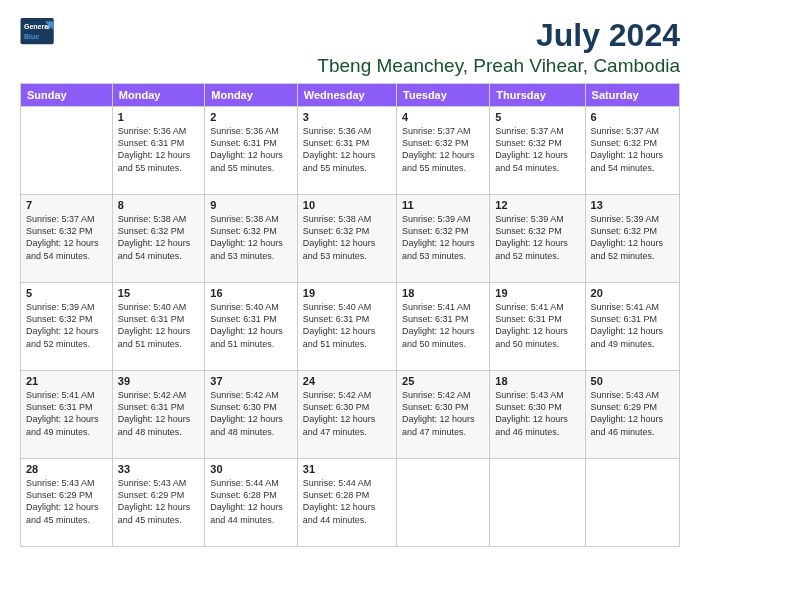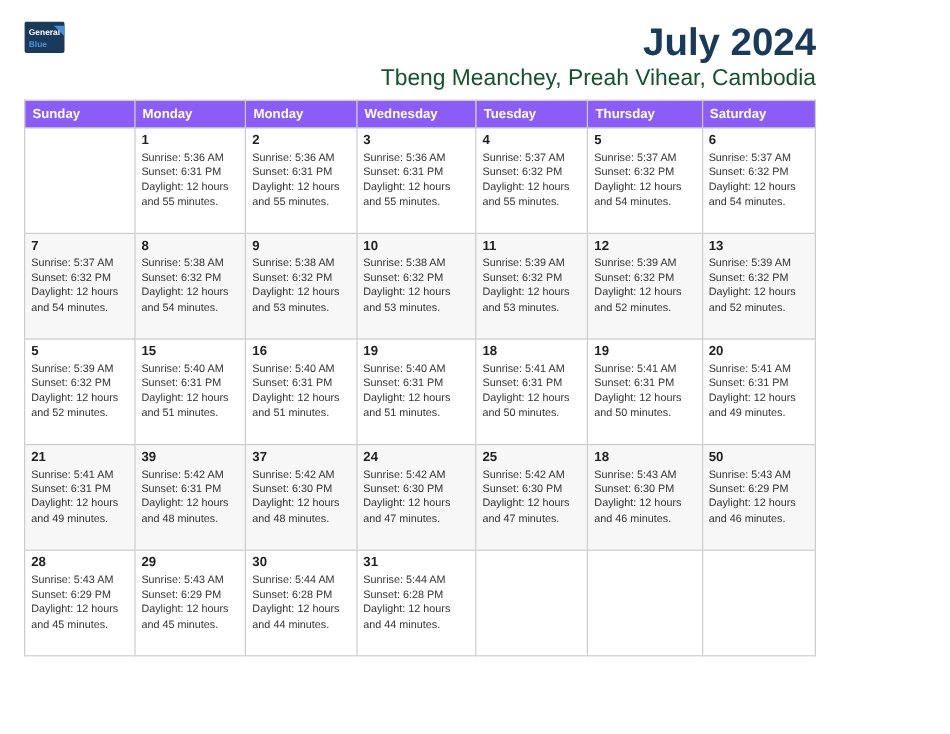--- a/index.html
+++ b/index.html
@@ -232,21 +232,21 @@
             <div class="day-number">50</div>
             <div class="day-info">Sunrise: 5:43 AM<br>Sunset: 6:29 PM<br>Daylight: 12 hours and 46 minutes.</div>
           </td>
         </tr>
         <tr>
           <td>
             <div class="day-number">28</div>
             <div class="day-info">Sunrise: 5:43 AM<br>Sunset: 6:29 PM<br>Daylight: 12 hours and 45 minutes.</div>
           </td>
           <td>
-            <div class="day-number">29</div>
+            <div class="day-number">33</div>
             <div class="day-info">Sunrise: 5:43 AM<br>Sunset: 6:29 PM<br>Daylight: 12 hours and 45 minutes.</div>
           </td>
           <td>
             <div class="day-number">30</div>
             <div class="day-info">Sunrise: 5:44 AM<br>Sunset: 6:28 PM<br>Daylight: 12 hours and 44 minutes.</div>
           </td>
           <td>
             <div class="day-number">31</div>
             <div class="day-info">Sunrise: 5:44 AM<br>Sunset: 6:28 PM<br>Daylight: 12 hours and 44 minutes.</div>
           </td>

